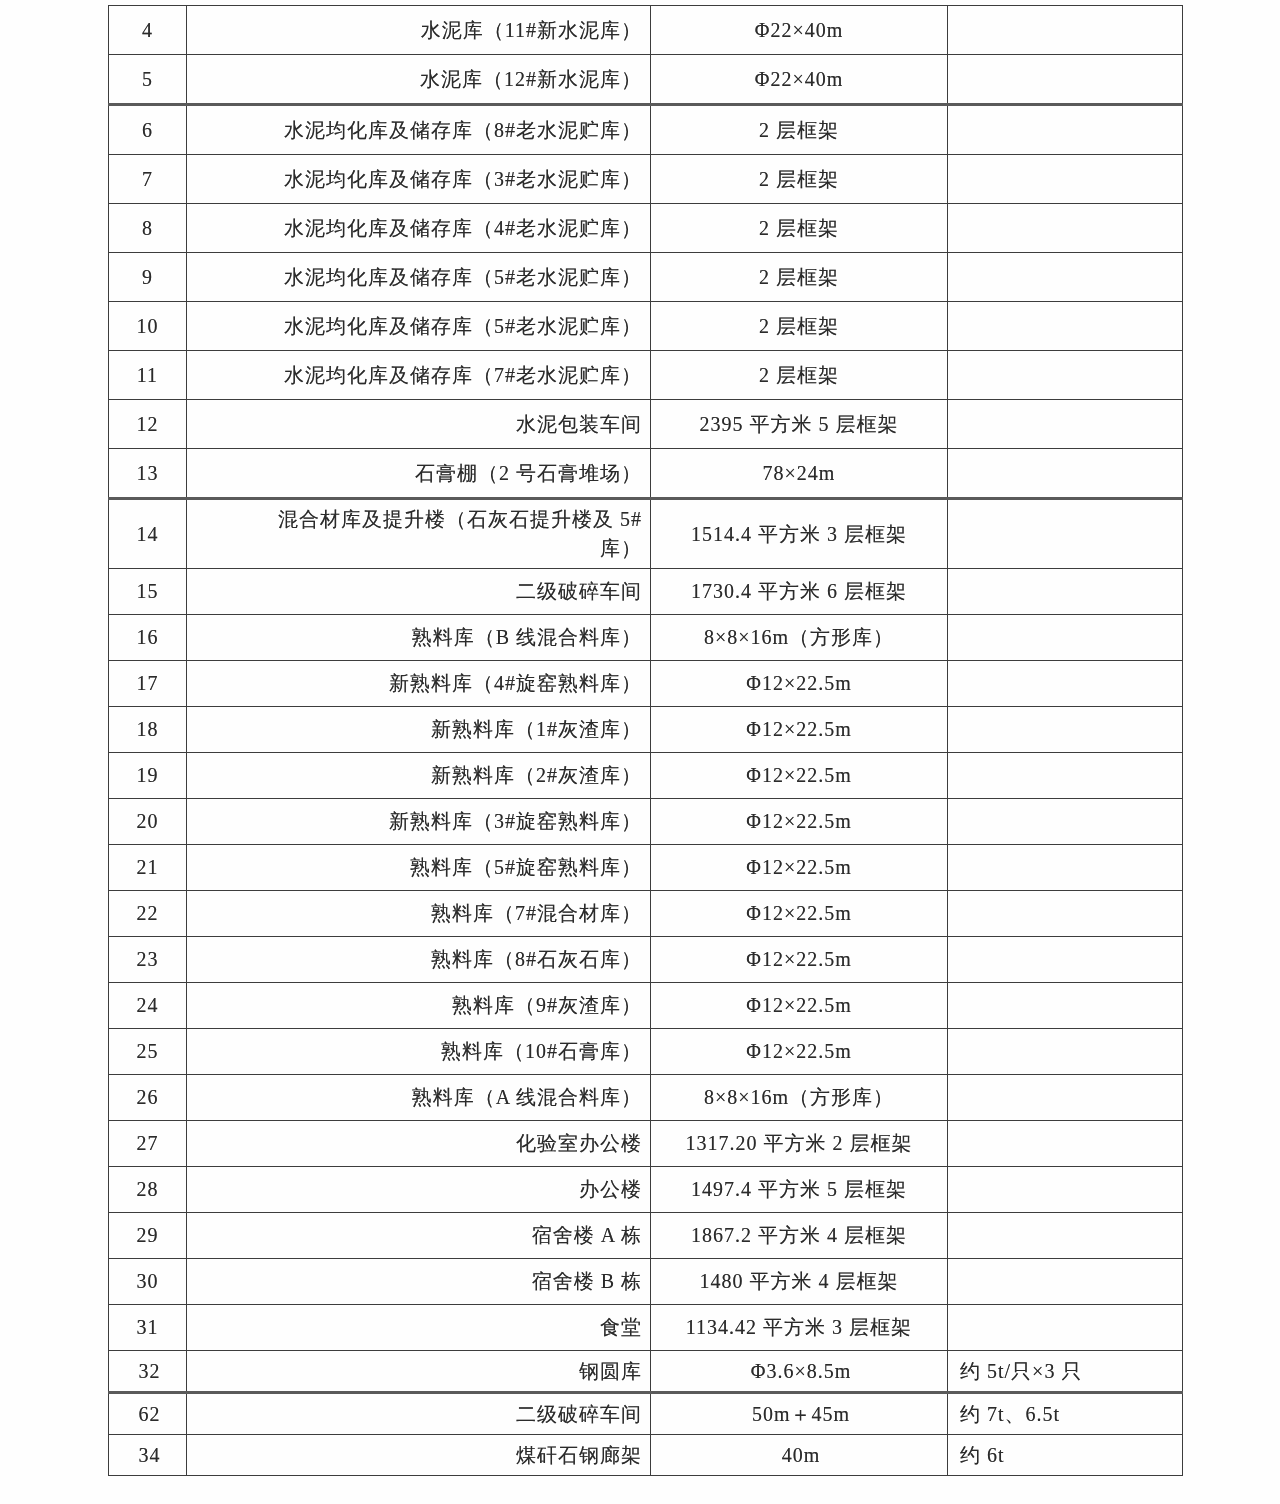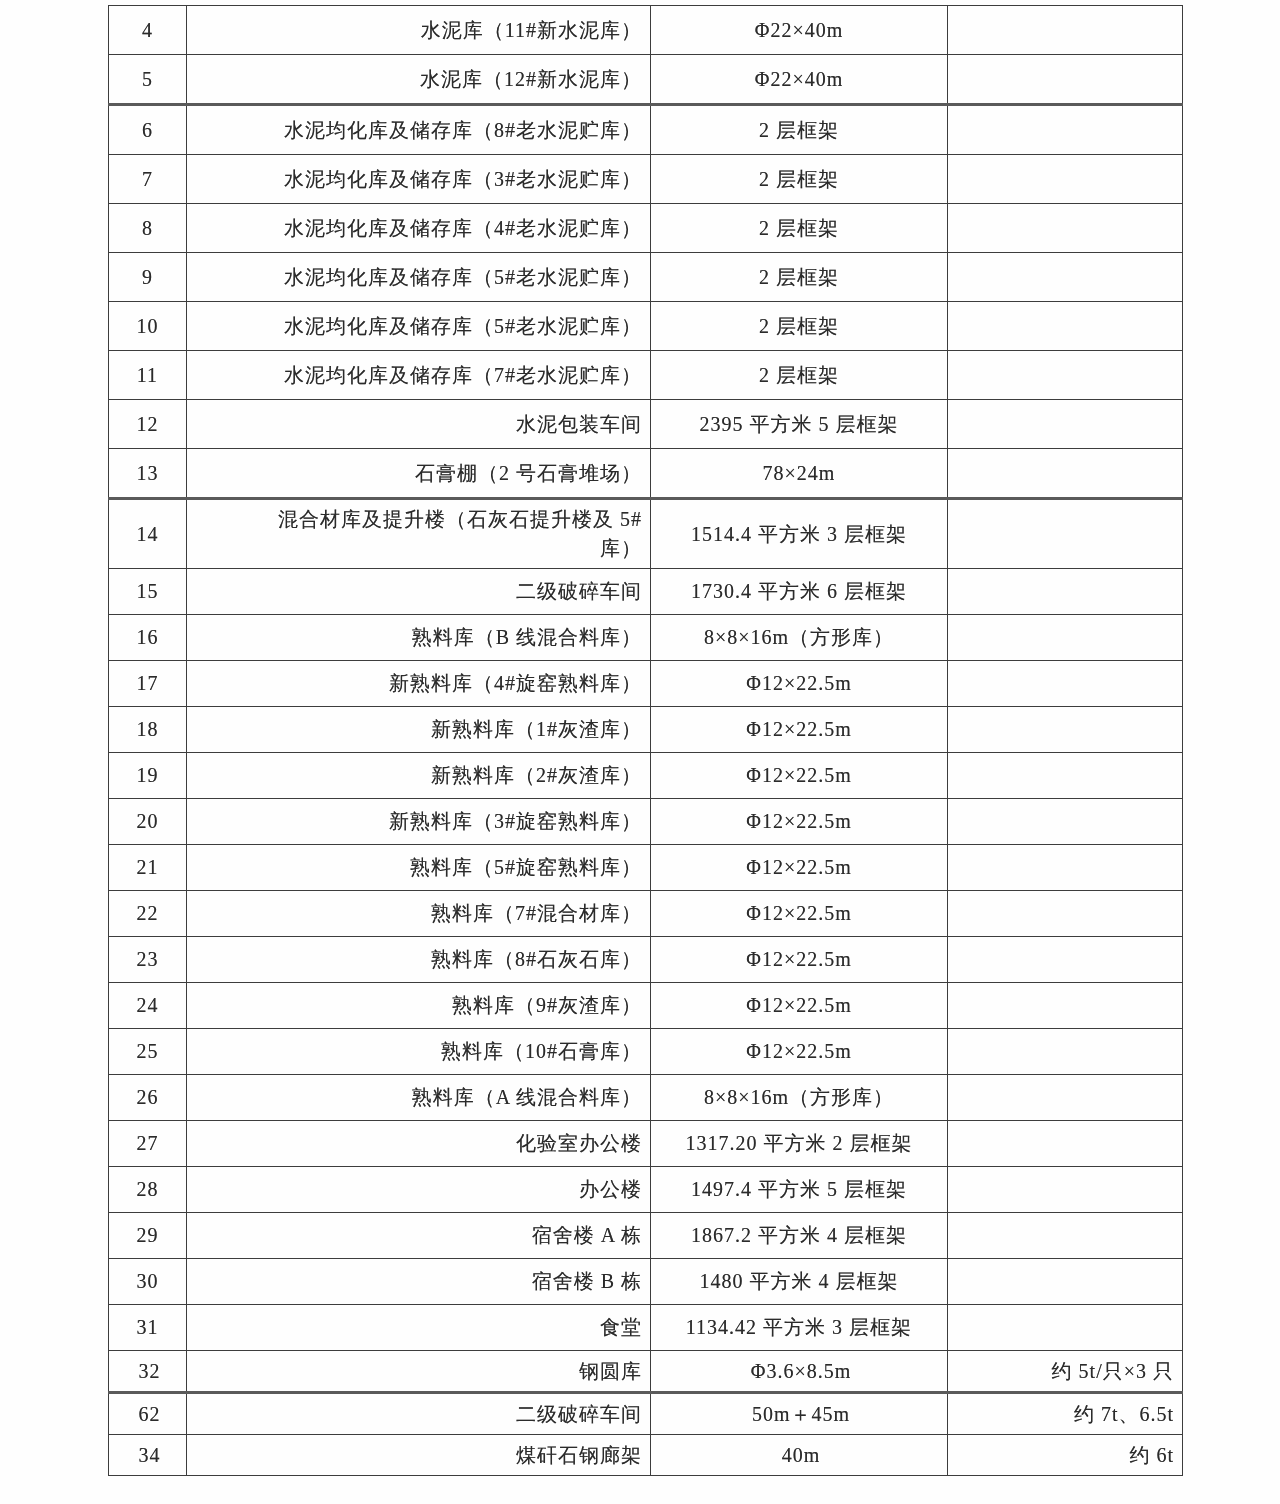--- a/index.html
+++ b/index.html
@@ -36,21 +36,21 @@
     font-size: 20px;
     letter-spacing: 1px;
     vertical-align: middle;
     padding: 2px 8px;
     overflow: hidden;
     text-shadow: 0 0 0.5px rgba(40,40,40,0.55);
   }
   td.c-no   { text-align: center; }
   td.c-name { text-align: right; padding-left: 14px; white-space: pre-wrap; line-height: 1.45; }
   td.c-spec { text-align: center; }
-  td.c-note { text-align: right; }
+  td.c-note { text-align: left; }
   tr.r-std   td { height: 44px; }
   tr.r-mid   td { height: 41px; }
   tr.r-tall  td { height: 64px; }
   tr.r-short td { height: 36px; padding-left: 12px; }
   tr.thick-top td {
     border-top: 3px solid #5a5a5a;
   }
 </style>
 </head>
 <body>

